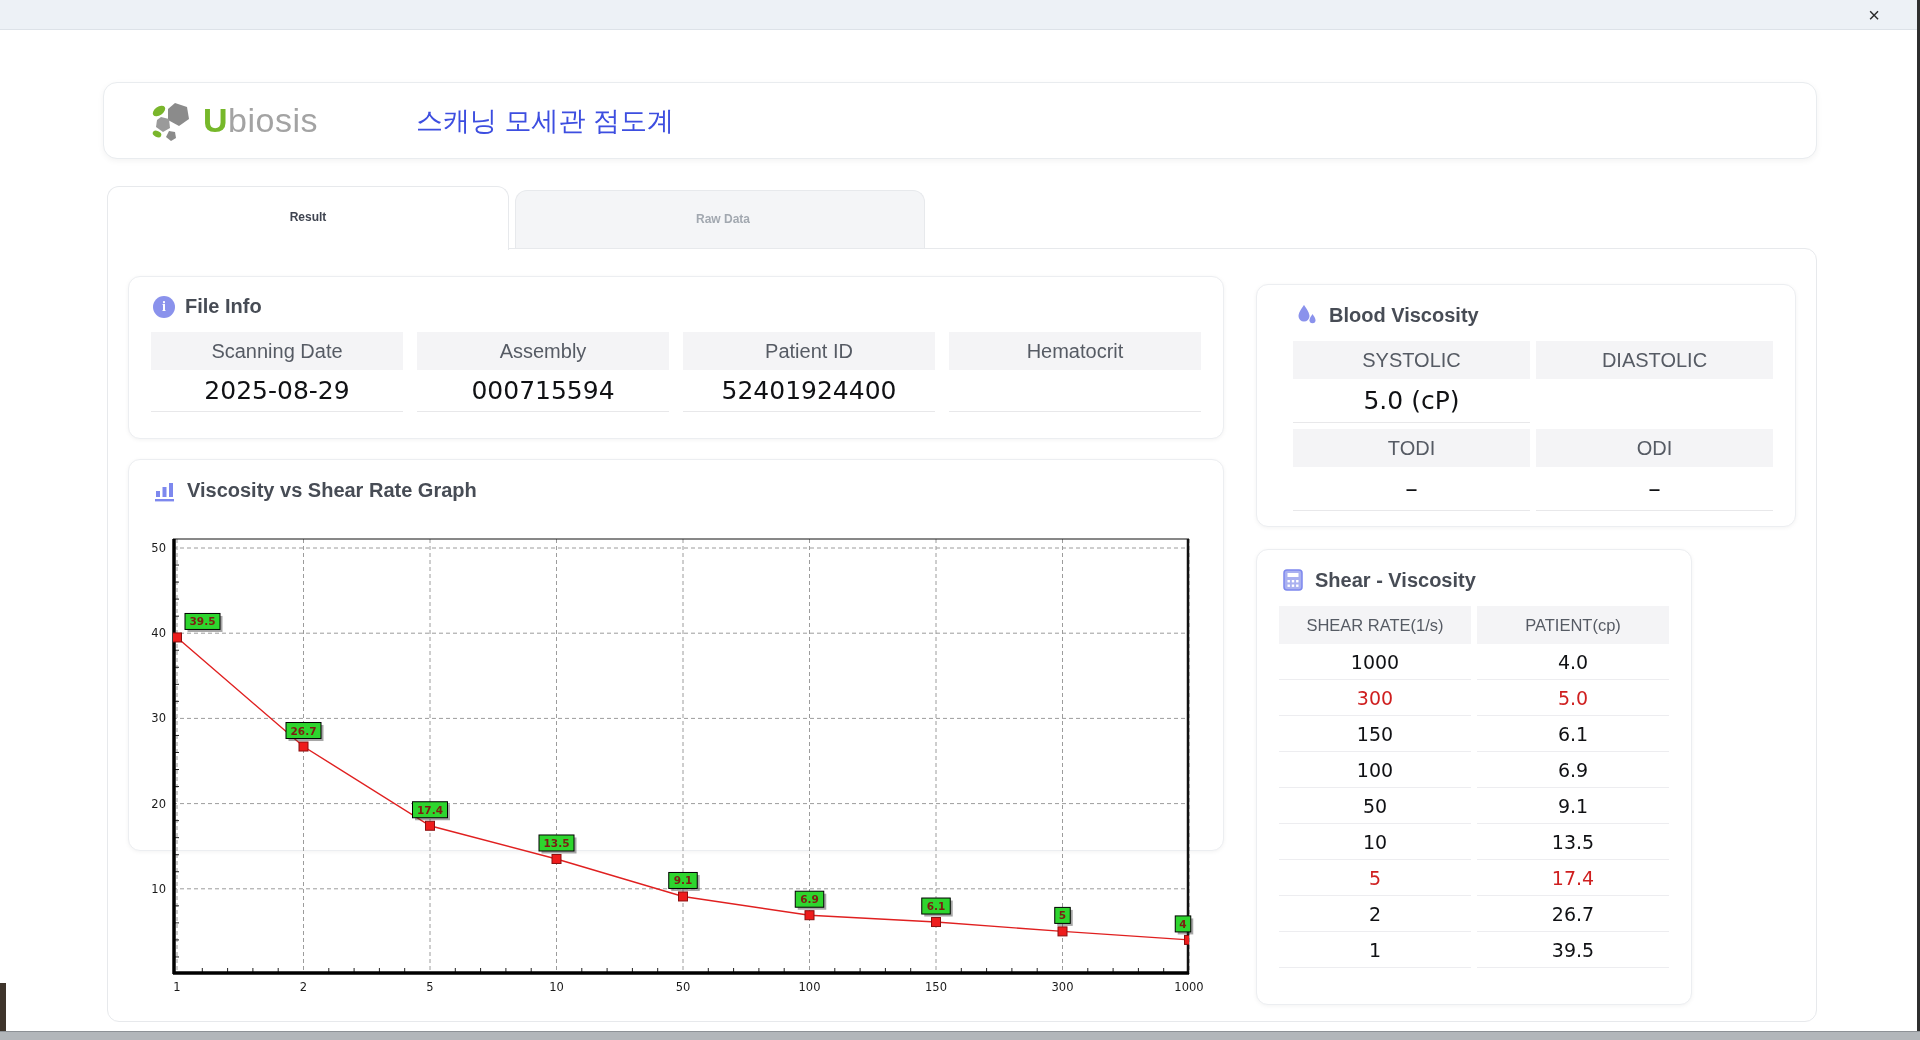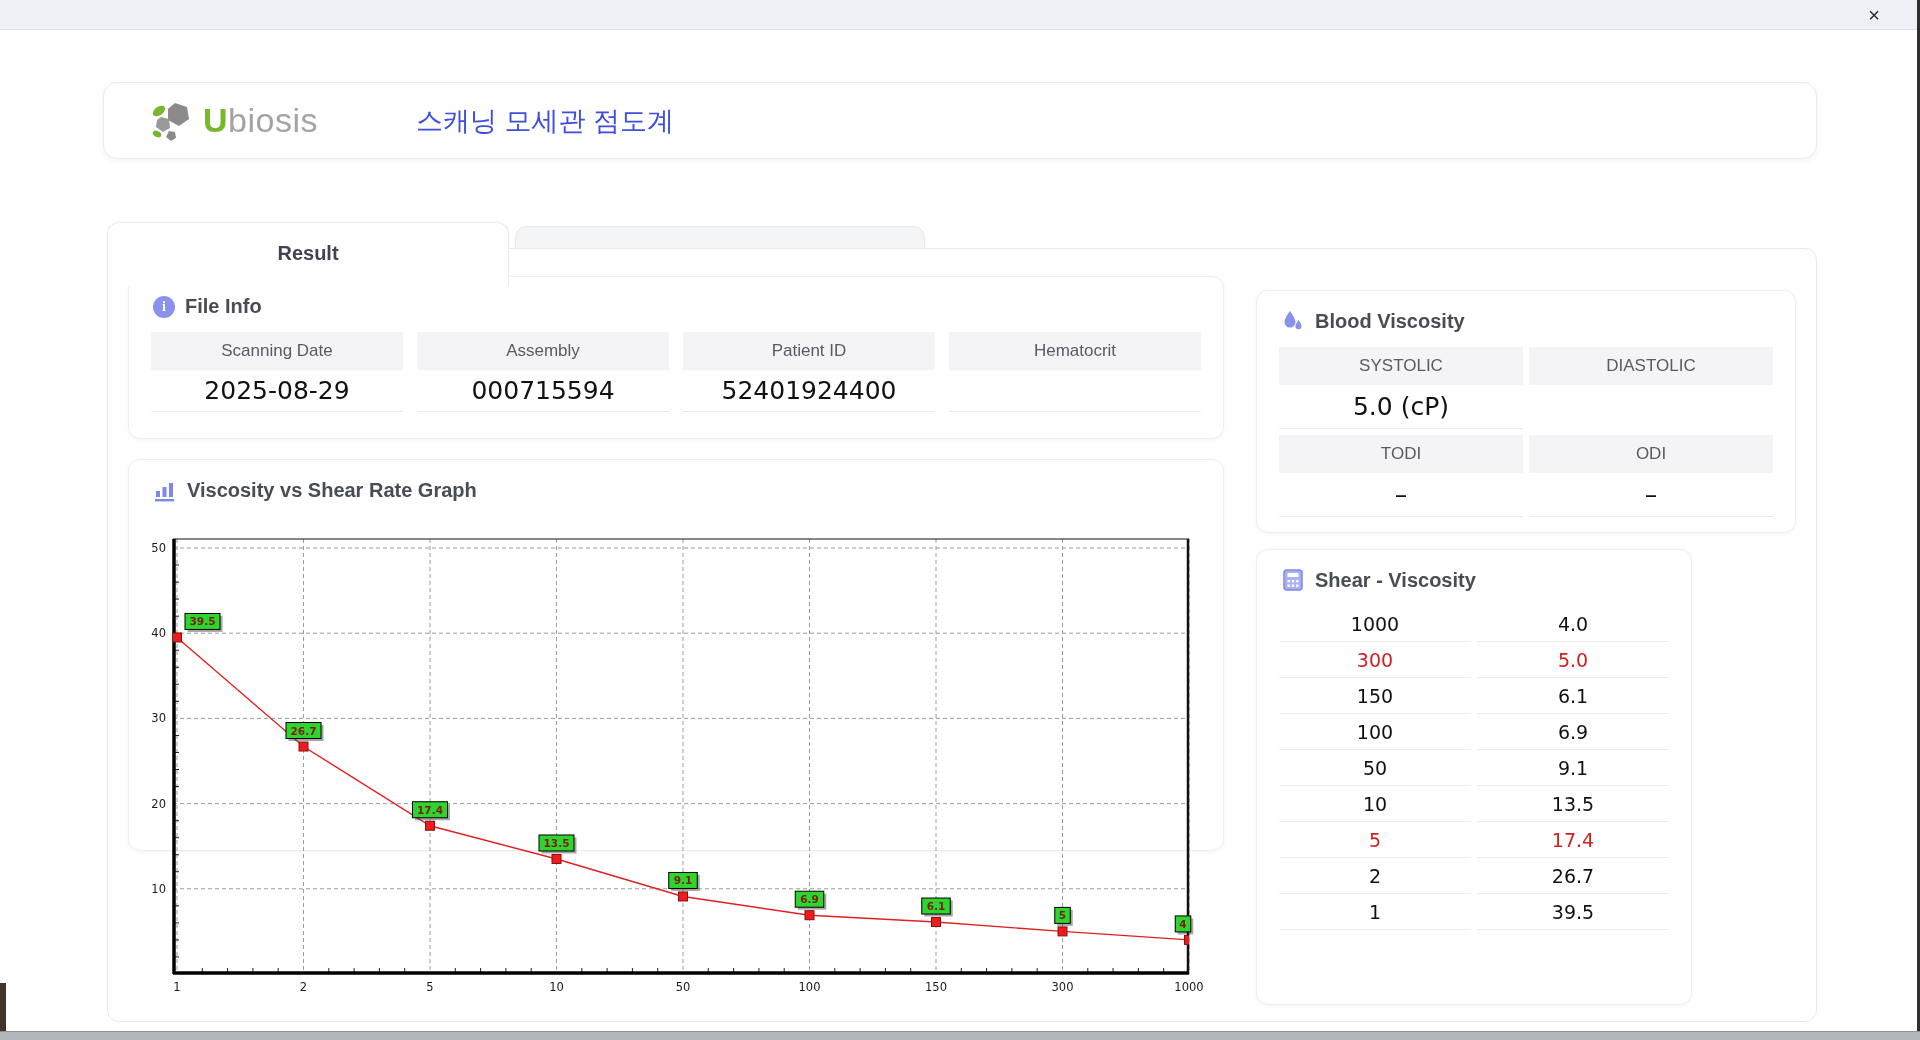--- a/index.html
+++ b/index.html
@@ -11,40 +11,40 @@
   .corner-shade { position:absolute; left:0; bottom:9px; width:6px; height:48px; background:#3e342b; z-index:11; }
 
   .card { background:#fff; border:1px solid #e9ecef; border-radius:14px; box-shadow:0 2px 6px rgba(0,0,0,.05); position:absolute;gap:40px; }
   .header-card { left:103px; top:82px; width:1714px; height:77px; display:flex; align-items:center; }
   .logo-wrap { display:flex; align-items:center; margin-left:45px; }
   .logo-text { font-size:34px; letter-spacing:.5px; margin-left:6px; }
   .logo-u { color:#76b82a; font-weight:600; }
   .logo-rest { color:#a3a3a3; font-weight:400; }
   .app-title { margin-left:58px; font-size:27px; font-weight:normal; color:#3d4ee0; }
 
-  .tab { position:absolute; border:1px solid #e7e9ec; border-bottom:none; border-radius:12px 12px 0 0; text-align:center; font-size:20px; font-weight:bold;margin-top:36px; }
+  .tab { position:absolute; border:1px solid #e7e9ec; border-bottom:none; border-radius:12px 12px 0 0; text-align:center; font-size:12px; font-weight:bold; }
   .tab-result { left:107px; top:186px; width:402px; height:64px; background:#fff; color:#3f4450; line-height:60px; z-index:3; }
   .tab-raw { left:515px; top:190px; width:410px; height:60px; background:#f4f5f7; color:#a2a8b0; line-height:56px; z-index:1;padding-left:6px; }
 
   .main-panel { position:absolute; left:107px; top:248px; width:1710px; height:774px; background:#fff; border:1px solid #e7e9ec; border-radius:0 12px 12px 12px; z-index:2; }
 
   .sub-card { position:absolute; background:#fff; border:1px solid #eceef1; border-radius:12px; box-shadow:0 1px 4px rgba(0,0,0,.05); }
   .card-head { display:flex; align-items:center; gap:10px; padding:18px 0 0 24px; }
   .card-title { font-size:20px; font-weight:bold; color:#474c55; }
 
   .file-info { left:20px; top:27px; width:1096px; height:163px; }
   .fi-grid { display:flex; gap:14px; padding:14px 22px 0 22px; }
   .fi-col { flex:1; }
-  .cell-label { height:38px; background:#f4f4f6; display:flex; align-items:center; justify-content:center; font-size:17px; color:#565b64; }
+  .cell-label { height:38px; background:#f4f4f6; display:flex; align-items:center; justify-content:center; font-size:20px; color:#565b64; }
   .cell-value { height:42px; display:flex; align-items:center; justify-content:center; font-size:25px; color:#101114; font-family:"DejaVu Sans",sans-serif; border-bottom:1px solid #e8e8ea; }
 
   .graph-card { left:20px; top:210px; width:1096px; height:392px; }
   .chart-svg { position:absolute; left:14px; top:62px; }
 
-  .blood-card { left:1148px; top:41px; width:540px; height:243px; }
+  .blood-card { left:1148px; top:35px; width:540px; height:243px;padding-left:14px; }
   .bv-grid { display:grid; grid-template-columns:1fr 1fr; column-gap:6px; padding:14px 22px 0 22px; }
   .bv-grid .cell-value { height:44px; }
   .bv-spacer { height:6px; grid-column:1 / 3; }
 
   .shear-card { left:1148px; top:300px; width:436px; height:456px; }
   .sv-table { padding:14px 22px 0 22px; }
   .sv-hrow, .sv-row { display:grid; grid-template-columns:1fr 1fr; column-gap:6px; }
   .sv-hcell { height:38px; background:#f4f4f6; display:flex; align-items:center; justify-content:center; font-size:16.5px; color:#565b64; }
   .sv-cell { height:36px; display:flex; align-items:center; justify-content:center; font-size:19px; color:#101114; font-family:"DejaVu Sans",sans-serif; border-bottom:1px solid #ededf0; }
   .sv-row.hl .sv-cell { color:#cf1f1f; }
@@ -277,20 +277,24 @@
             <rect x="10.8" y="12" width="2.4" height="2.4"></rect>
             <rect x="15.1" y="12" width="2.4" height="2.4"></rect>
           <rect x="6.5" y="16.5" width="2.4" height="2.4"></rect>
             <rect x="10.8" y="16.5" width="2.4" height="2.4"></rect>
             <rect x="15.1" y="16.5" width="2.4" height="2.4"></rect>
         </g>
       </svg>
       <div class="card-title">Shear - Viscosity</div>
     </div>
     <div class="sv-table">
+      <div class="sv-hrow">
+        <div class="sv-hcell">SHEAR RATE(1/s)</div>
+        <div class="sv-hcell">PATIENT(cp)</div>
+      </div>
       <div class="sv-row">
           <div class="sv-cell">1000</div>
           <div class="sv-cell">4.0</div>
         </div>
       <div class="sv-row hl">
           <div class="sv-cell">300</div>
           <div class="sv-cell">5.0</div>
         </div>
       <div class="sv-row">
           <div class="sv-cell">150</div>

